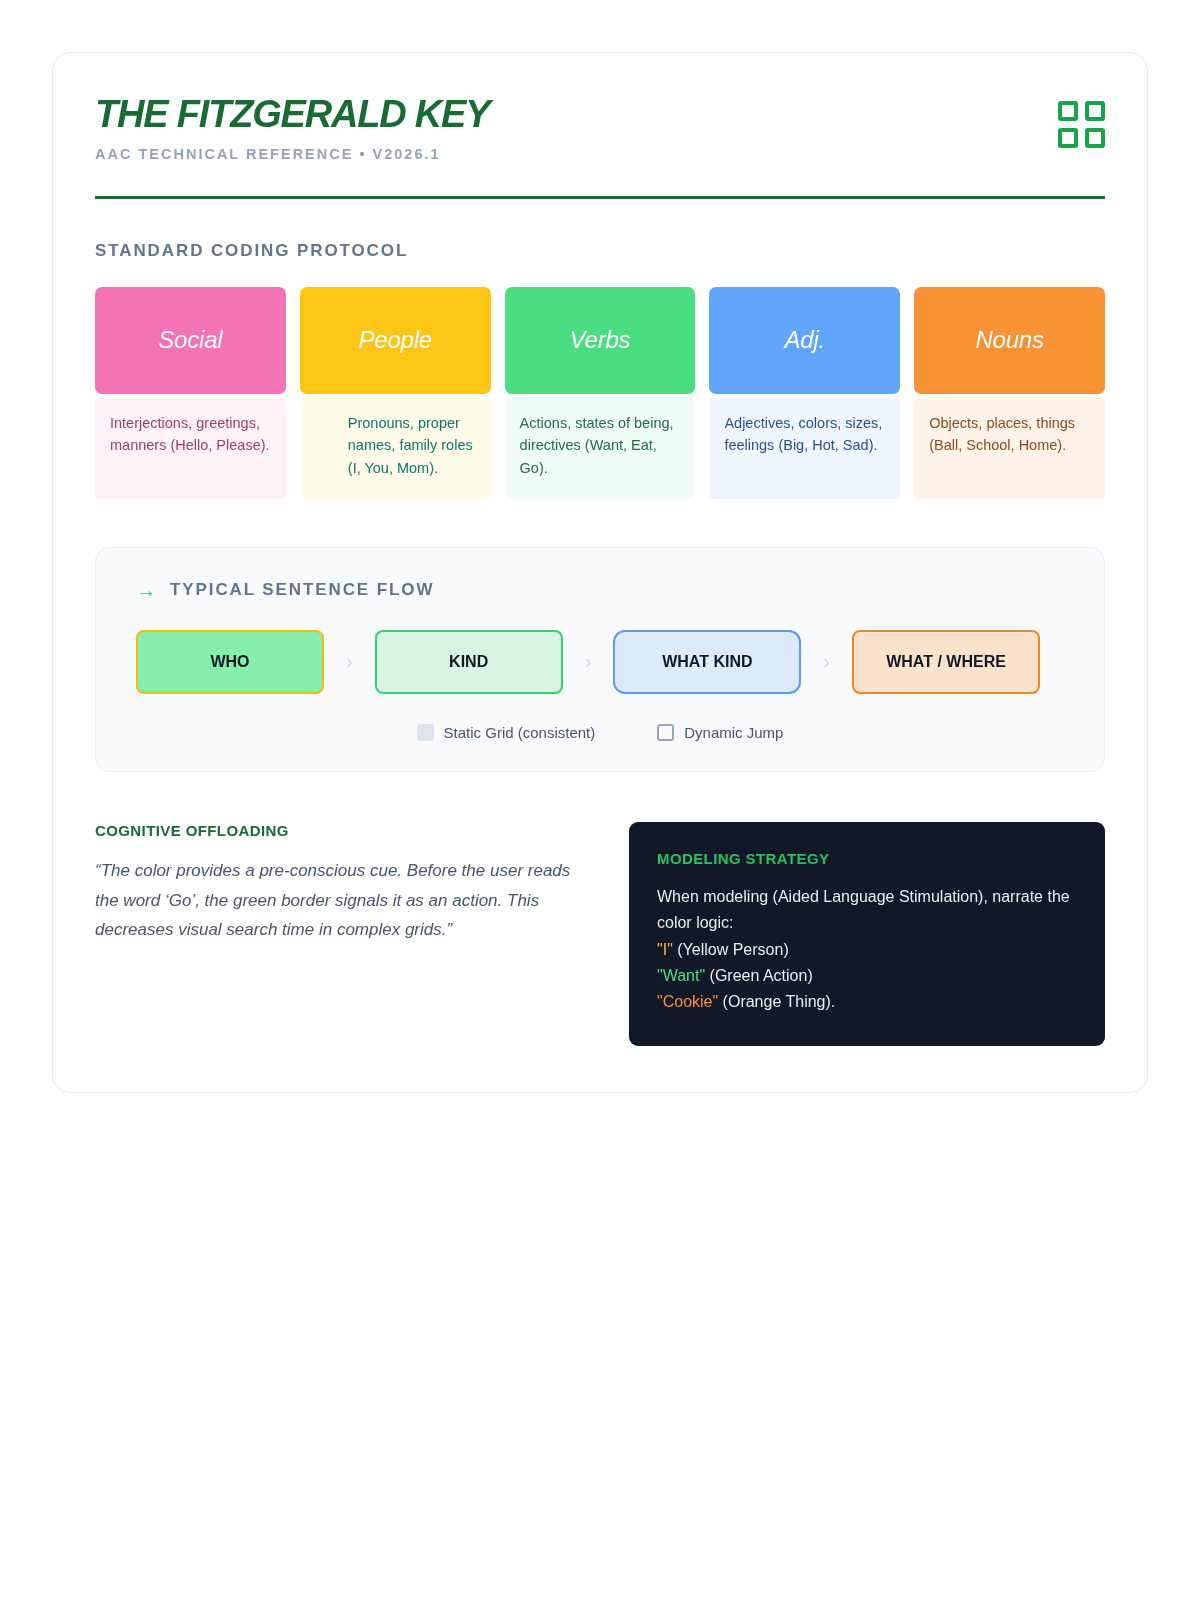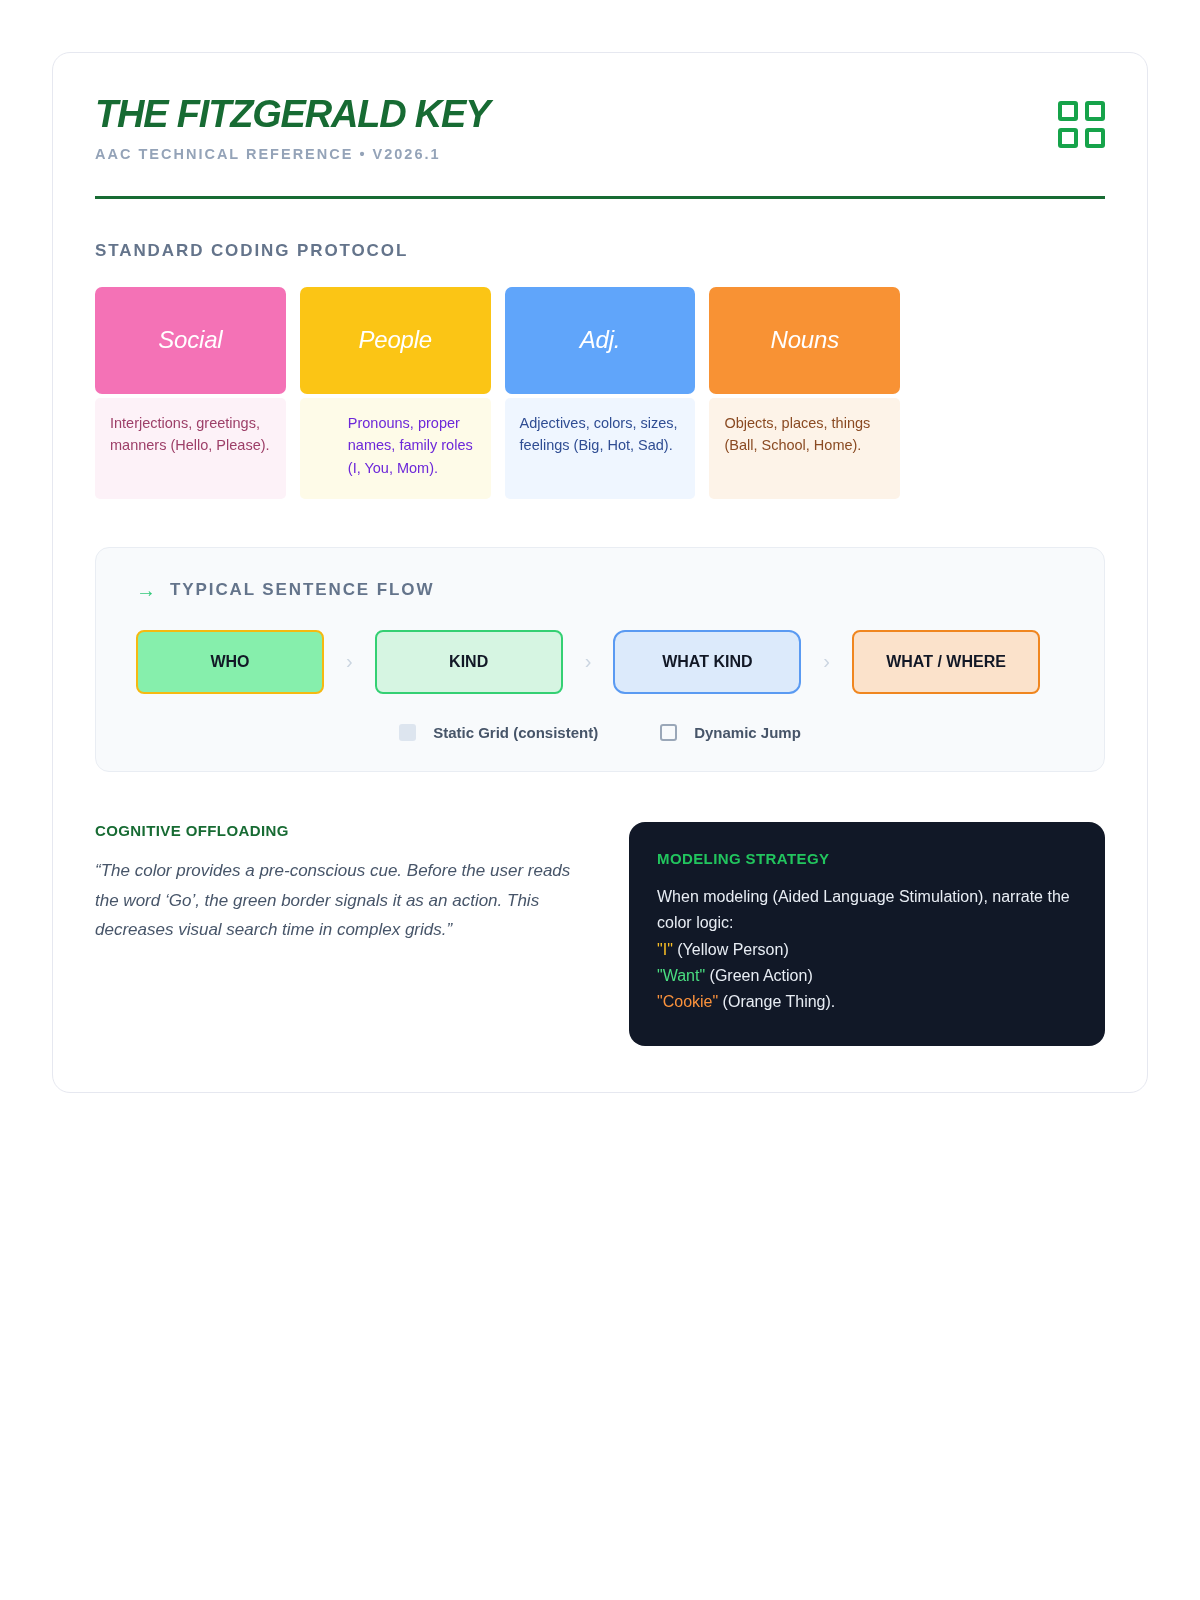--- a/index.html
+++ b/index.html
@@ -85,34 +85,34 @@
   .step {
     border-width: 2px; border-style: solid; border-radius: 8px;
     min-height: 64px; width: 188px;
     display: flex; align-items: center; justify-content: center; text-align: center;
     font-size: 16px; font-weight: 700; color: #121826;
     padding: 10px 8px; line-height: 1.25;
   }
   .chev { color: #cbd5e1; font-size: 20px; padding: 0 22px; }
 
   .legend { display: flex; align-items: center; justify-content: center; gap: 62px; margin-top: 30px; }
-  .leg { display: flex; gap: 17px; font-size: 15px; color: #475569; font-weight: bold; }
+  .leg { display: flex; gap: 10px; font-size: 15px; color: #475569; }
   .sw { width: 17px; height: 17px; border-radius: 3px; }
   .sw.fill { background: #dde5ef; }
   .sw.outline { background: transparent; border: 2px solid #9aa7b8; }
 
   
   .bottom { display: grid; grid-template-columns: 1fr 1fr; gap: 58px; margin-top: 50px; align-items: start; }
   .cog-title { font-size: 15px; font-weight: 700; letter-spacing: 0.4px; color: #176b33; }
   .cog-quote {
     margin-top: 17px;
     font-size: 17px; font-style: italic; line-height: 1.75; color: #475569;
   }
   .model {
-    background: #111827; border-radius: 16px;
+    background: #111827; border-radius: 9px;
     padding: 28px 28px 30px 28px;
   }
   .model-title { font-size: 15px; font-weight: 700; letter-spacing: 0.4px; color: #22c55e; }
   .model-body { margin-top: 17px; font-size: 16px; line-height: 1.65; color: #e8edf4; }
 </style>
 </head>
 <body>
 
 <div class="page">
   <div class="card">
@@ -133,21 +133,25 @@
 
     <div class="sec-title">STANDARD CODING PROTOCOL</div>
 
     <div class="cats" id="cats">
         <div>
           <div class="cat-head" style="background: rgb(244, 114, 182);">Social</div>
           <div class="cat-body" style="background: rgb(253, 242, 248); color: rgb(157, 63, 104);">Interjections, greetings, manners (Hello, Please).</div>
         </div>
         <div>
           <div class="cat-head" style="background: rgb(251, 197, 21);">People</div>
-          <div class="cat-body" style="background: rgb(254, 251, 232); color: #6d28d9; padding-left: 48px;">Pronouns, proper names, family roles (I, You, Mom).</div>
+          <div class="cat-body" style="background: rgb(254, 251, 232); color: #0f766e; padding-left: 48px;">Pronouns, proper names, family roles (I, You, Mom).</div>
+        </div>
+        <div>
+          <div class="cat-head" style="background: rgb(74, 222, 128);">Verbs</div>
+          <div class="cat-body" style="background: rgb(240, 253, 244); color: rgb(39, 107, 67);">Actions, states of being, directives (Want, Eat, Go).</div>
         </div>
         <div>
           <div class="cat-head" style="background: rgb(96, 165, 250);">Adj.</div>
           <div class="cat-body" style="background: rgb(239, 246, 255); color: rgb(47, 77, 147);">Adjectives, colors, sizes, feelings (Big, Hot, Sad).</div>
         </div>
         <div>
           <div class="cat-head" style="background: rgb(248, 146, 52);">Nouns</div>
           <div class="cat-body" style="background: rgb(253, 243, 232); color: rgb(138, 74, 34);">Objects, places, things (Ball, School, Home).</div>
         </div>
       </div>

